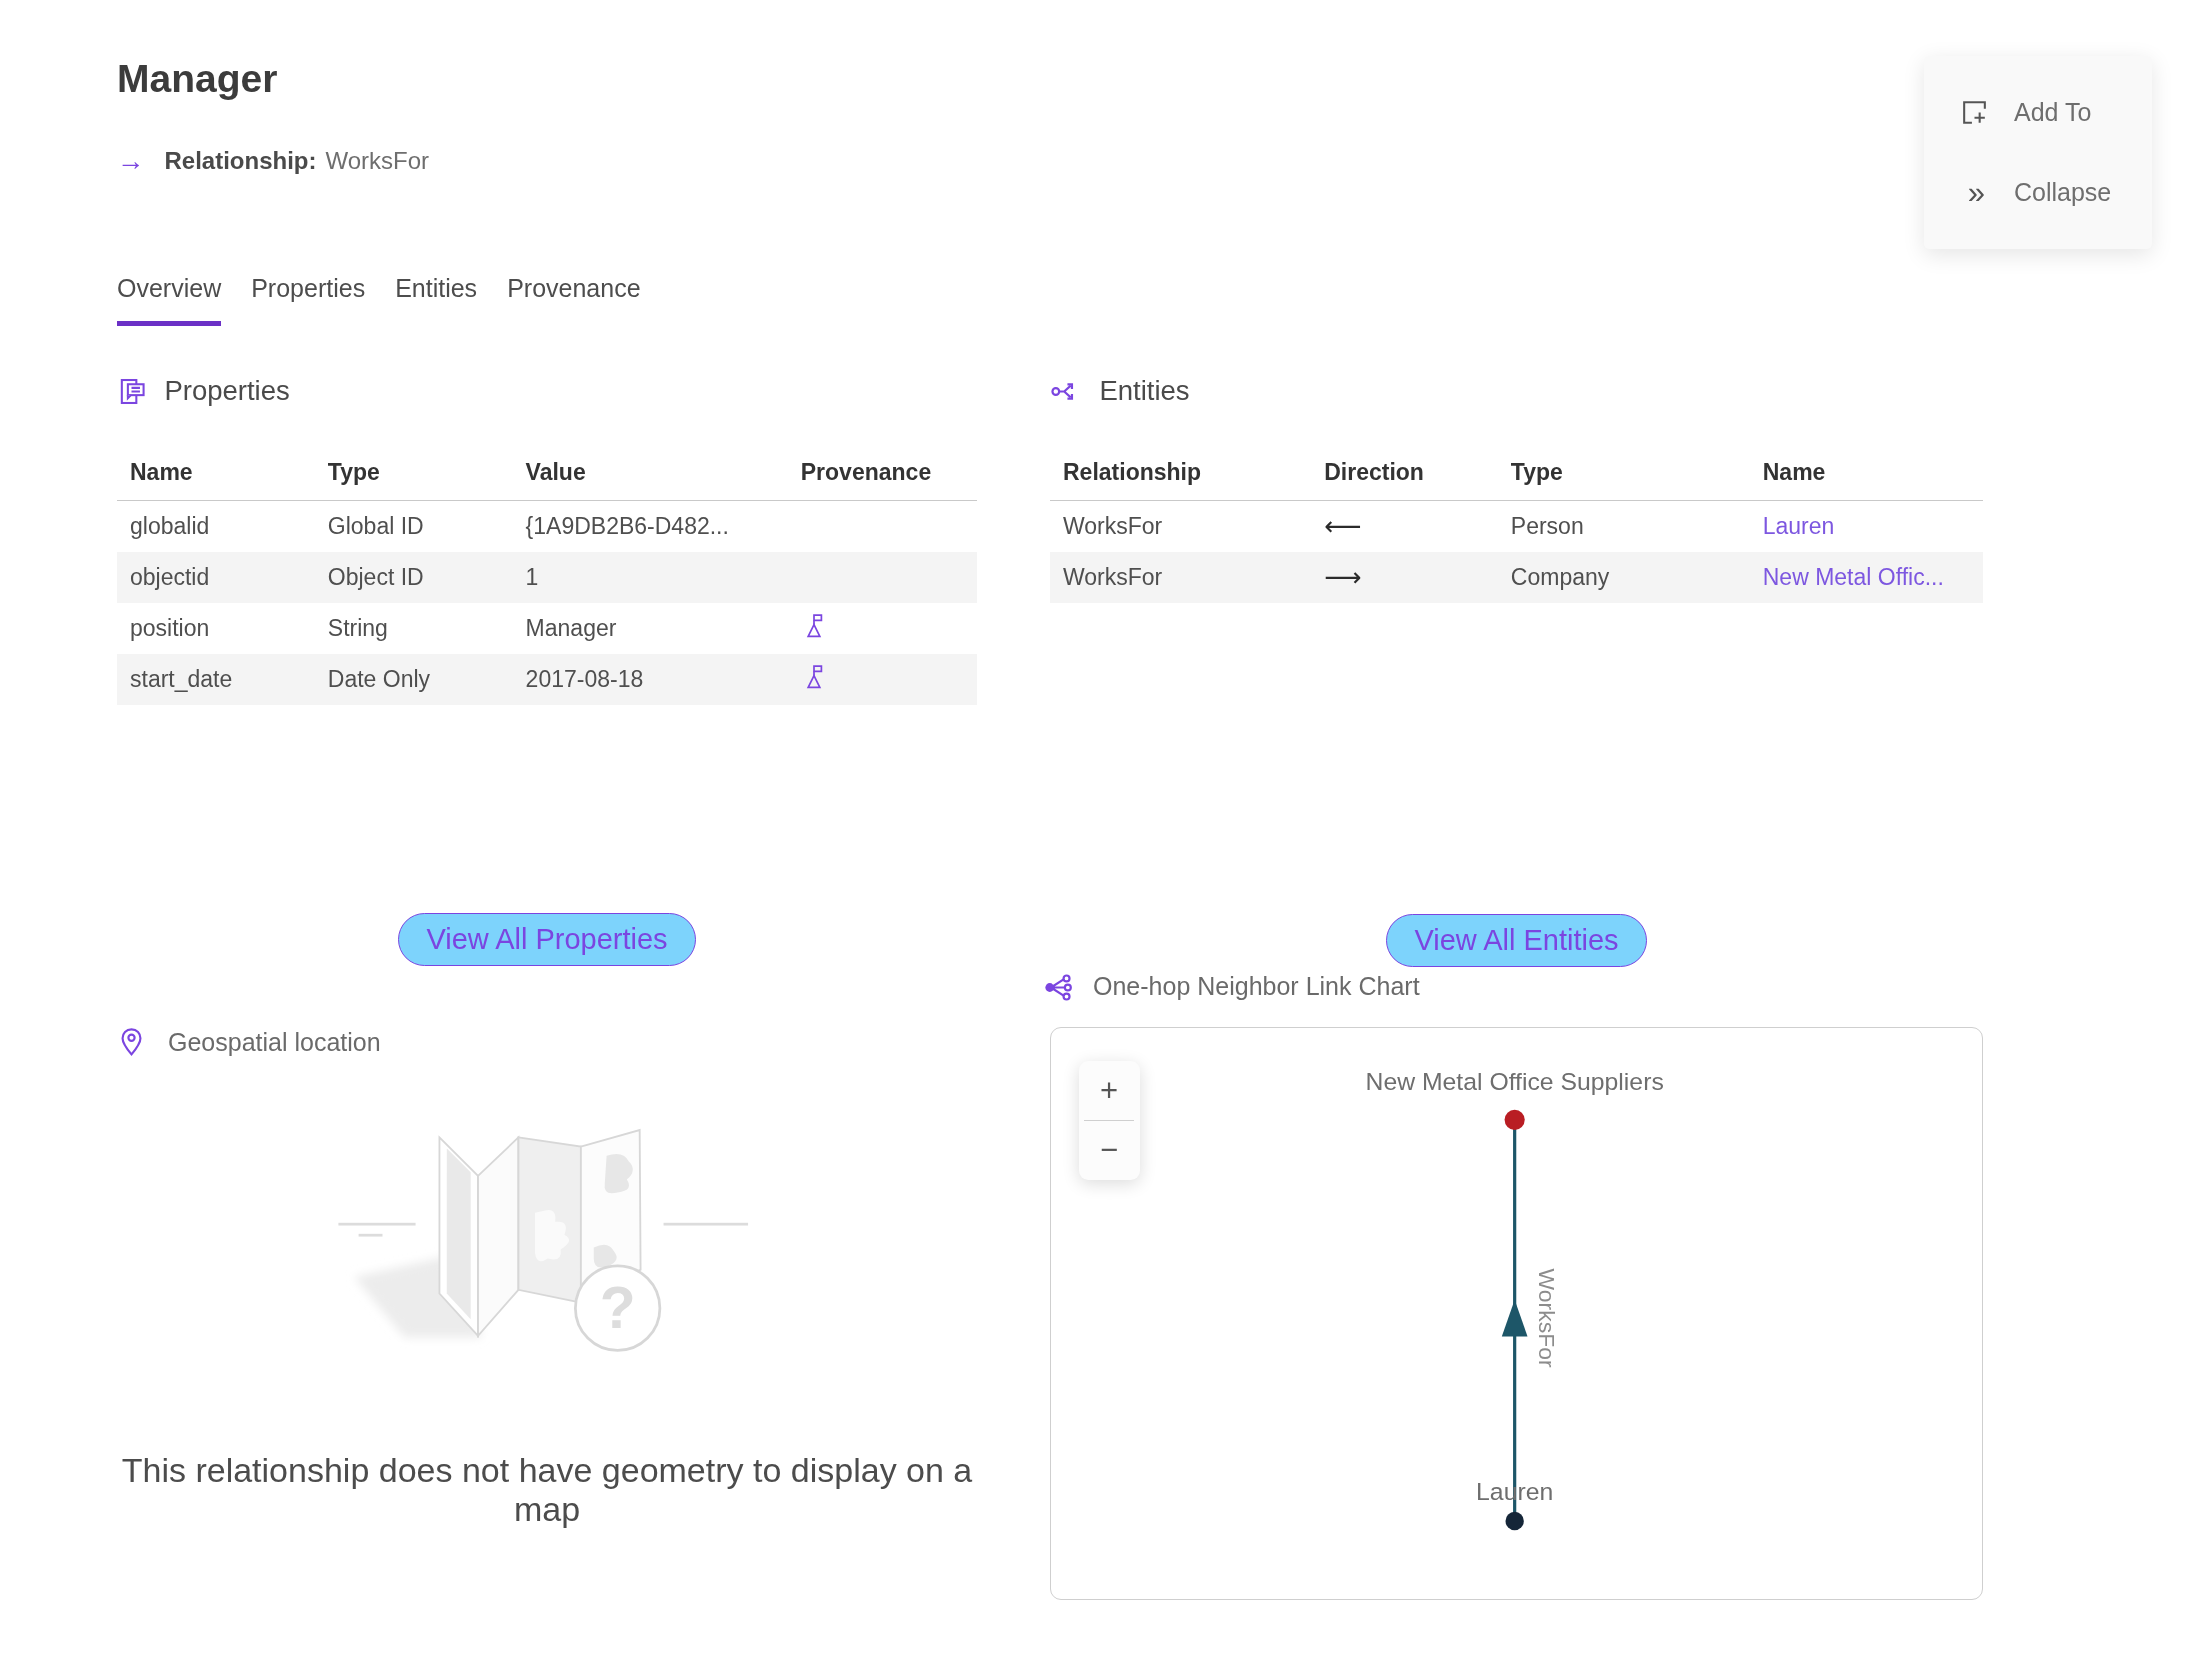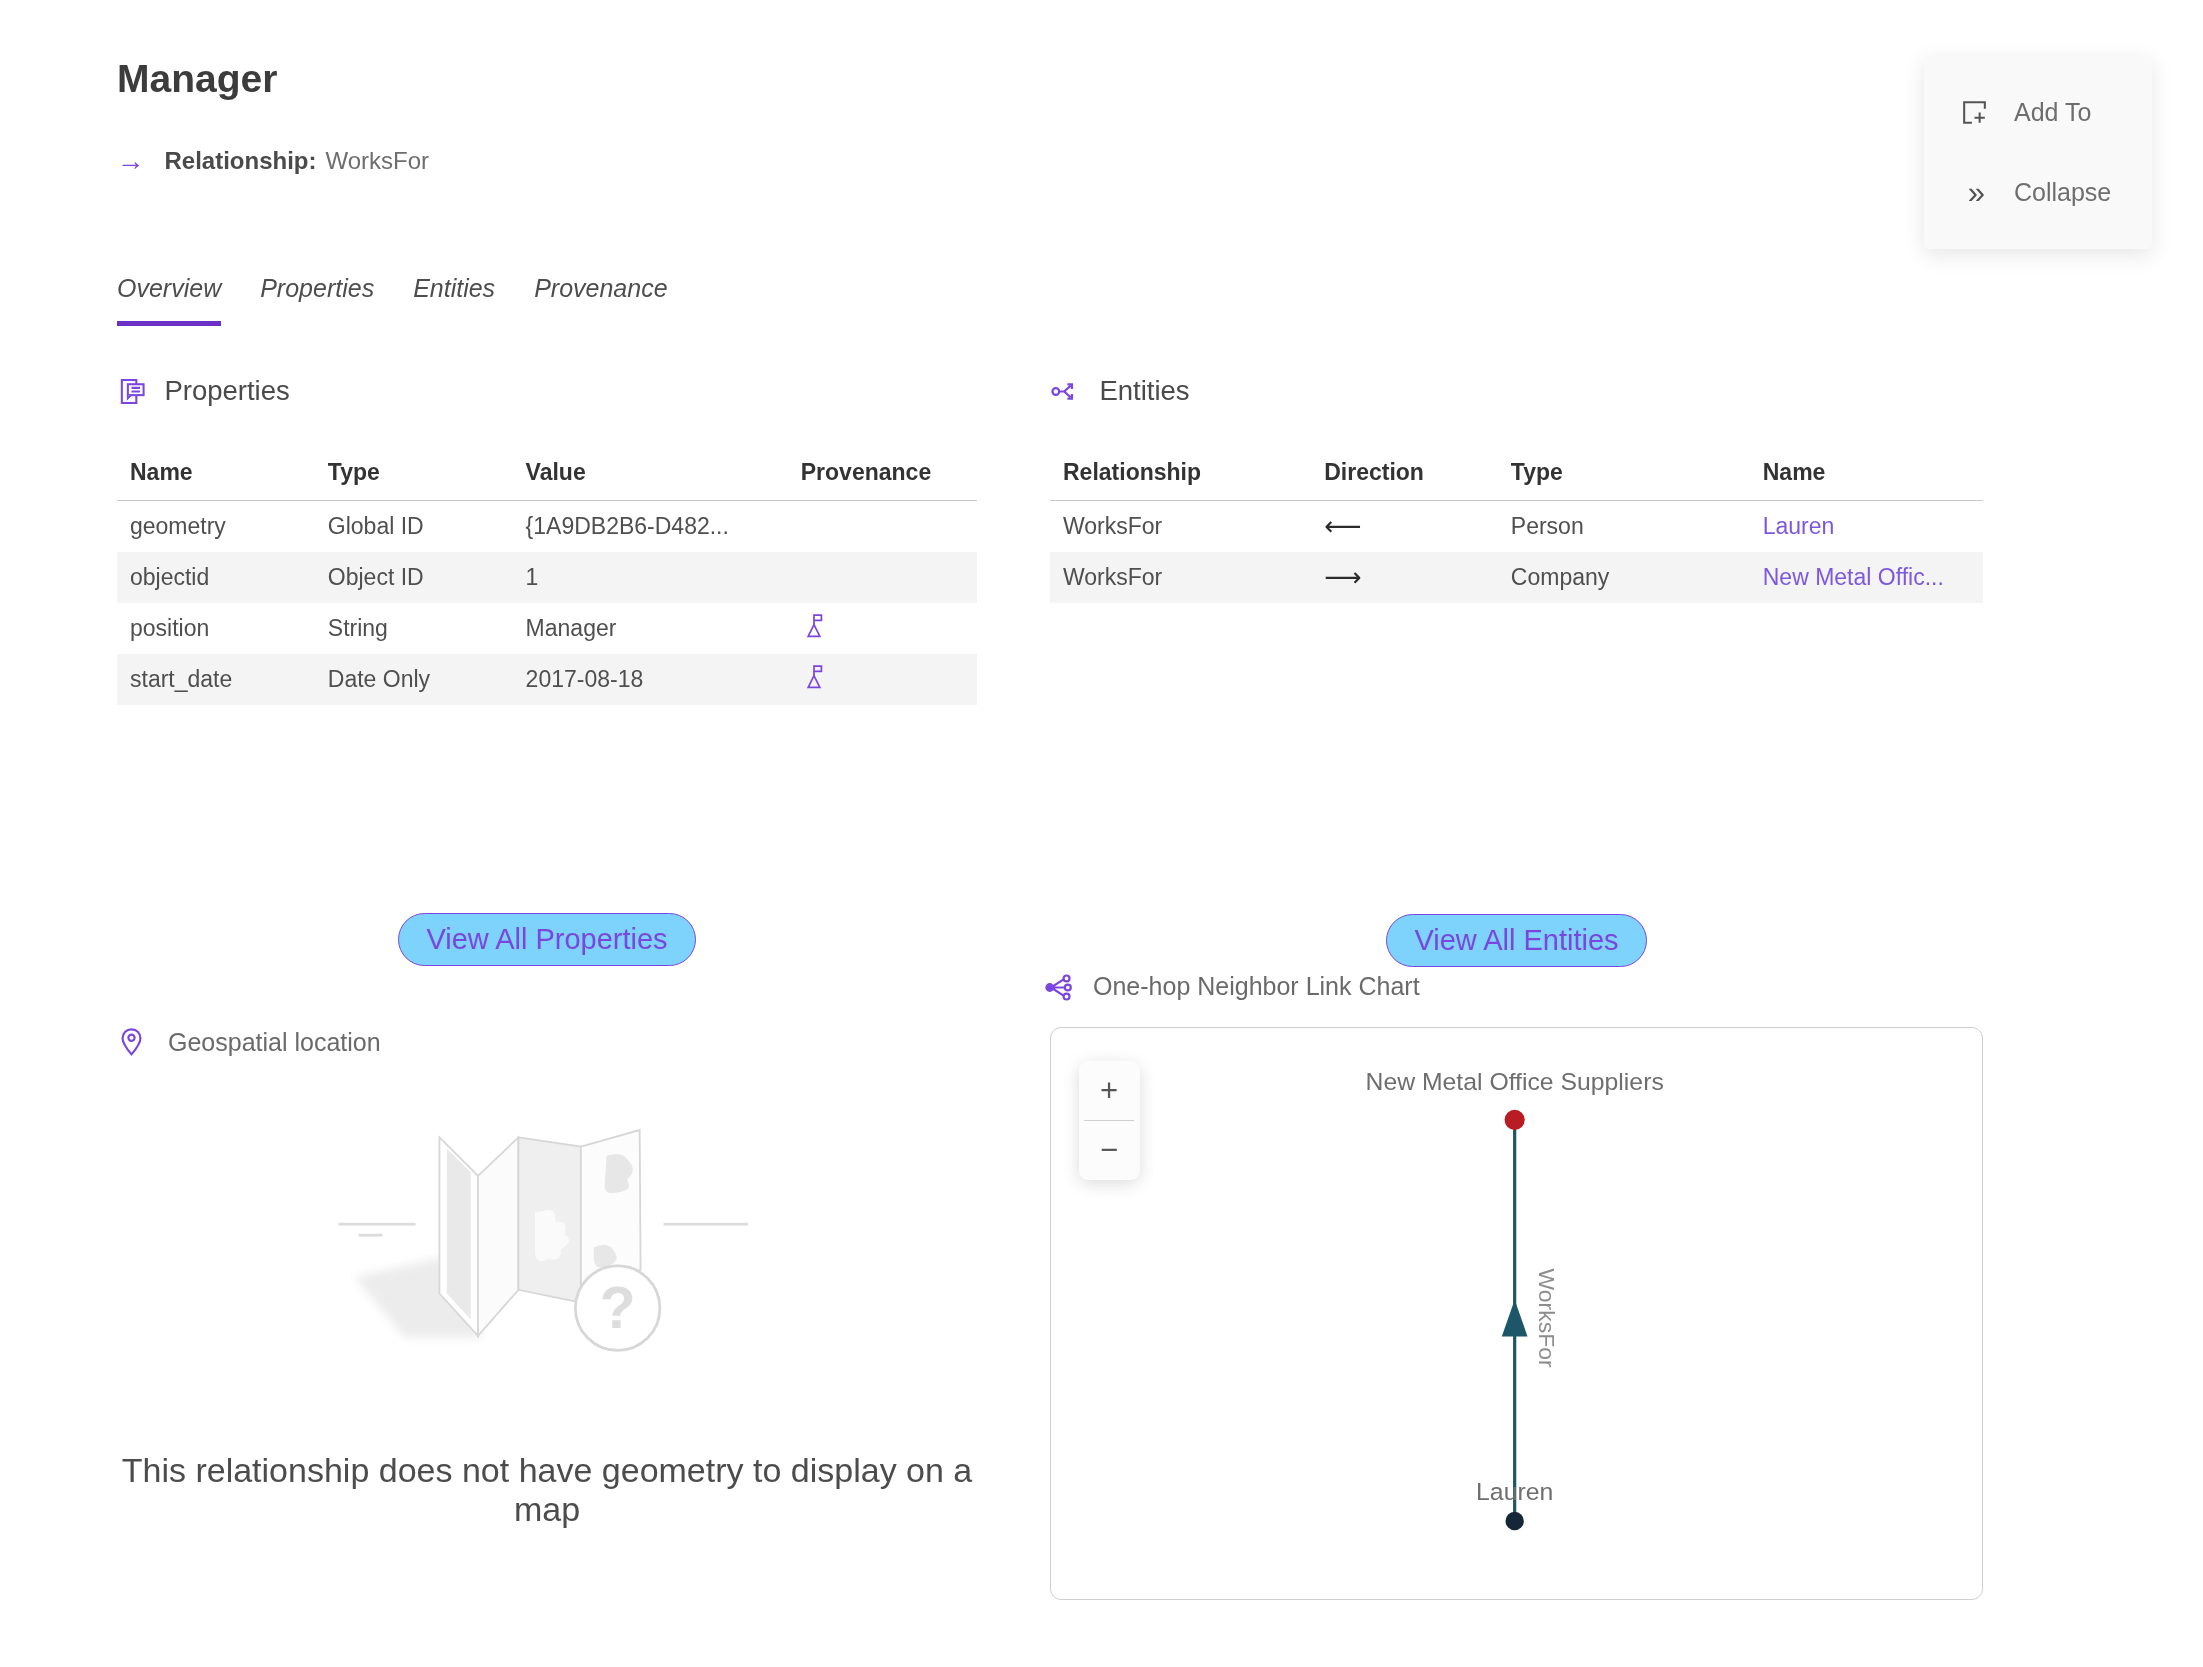--- a/index.html
+++ b/index.html
@@ -17,21 +17,21 @@
   
   .action-panel { position:absolute; left:1924px; top:56px; width:228px; height:193px;
     background:#f9f9f9; border-radius:5.5px; box-shadow:0 5.5px 22px rgba(0,0,0,0.10);
     display:flex; flex-direction:column; justify-content:space-around; padding:16.5px 0; }
   .action-item { display:flex; align-items:center; gap:24px; padding:0 35px; cursor:pointer;
     font-size:25px; color:#6e6e6e; }
   .action-item .ico { width:31px; height:31px; display:flex; align-items:center; justify-content:center; color:#555; }
   .chevrons { font-size:31px; color:#6e6e6e; letter-spacing:-3.7px; }
 
   
-  .tabs { position:absolute; left:117px; top:274px; display:flex; gap:39px; font-size:25px;font-style:italic; }
+  .tabs { position:absolute; left:117px; top:274px; display:flex; gap:30px; font-size:25px; }
   .tab { padding-bottom:18.4px; color:#4d4d4d; cursor:pointer; border-bottom:5.5px solid transparent; }
   .tab.active { border-bottom-color:#6b30c6; }
 
   
   .col-left  { position:absolute; left:117px;  top:375px; width:860px; }
   .col-right { position:absolute; left:1050px; top:375px; width:933px; }
 
   .section-head { display:flex; align-items:center; gap:18.4px; font-size:27.5px; color:#4a4a4a; }
   .section-head svg { flex:0 0 auto; }
 
@@ -124,21 +124,21 @@
       <thead>
         <tr>
           <th class="pt-name">Name</th>
           <th class="pt-type">Type</th>
           <th class="pt-value">Value</th>
           <th class="pt-prov">Provenance</th>
         </tr>
       </thead>
       <tbody>
         <tr>
-          <td>geometry</td>
+          <td>globalid</td>
           <td>Global ID</td>
           <td>{1A9DB2B6-D482...</td>
           <td></td>
         </tr>
         <tr>
           <td>objectid</td>
           <td>Object ID</td>
           <td>1</td>
           <td></td>
         </tr>

